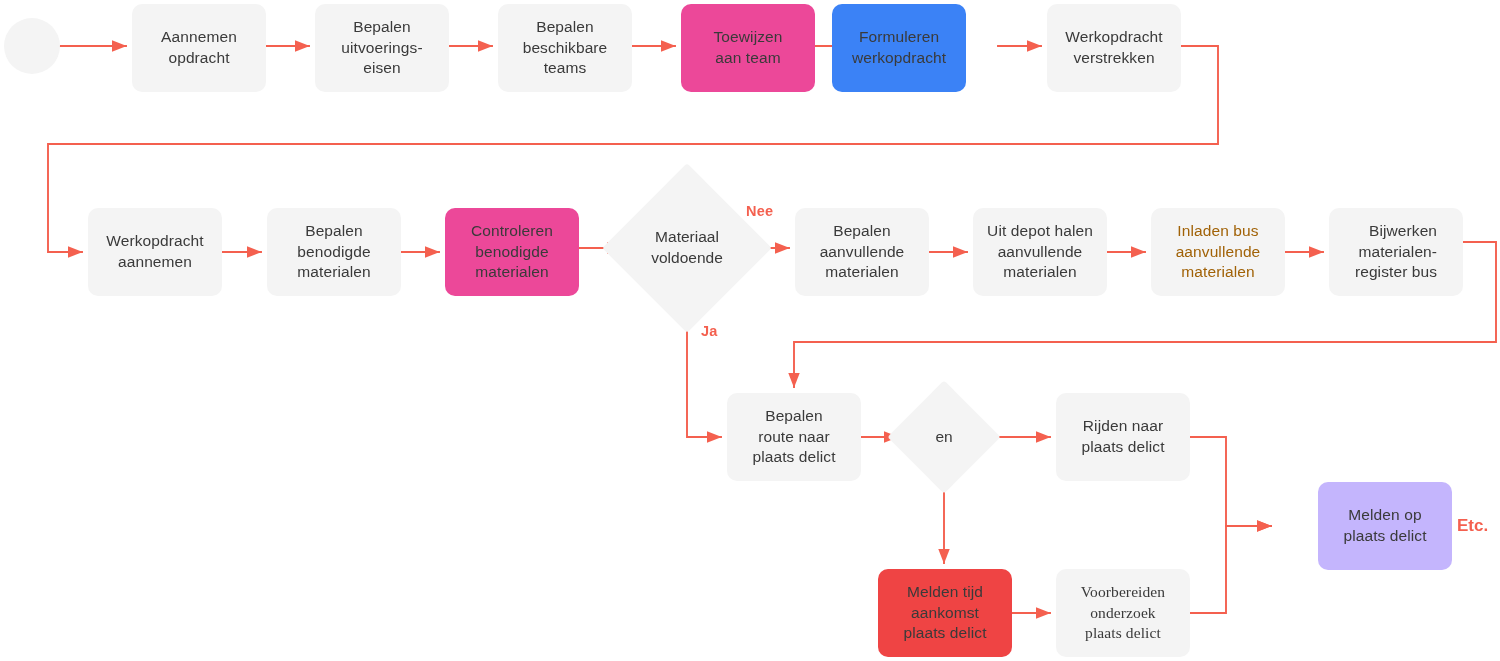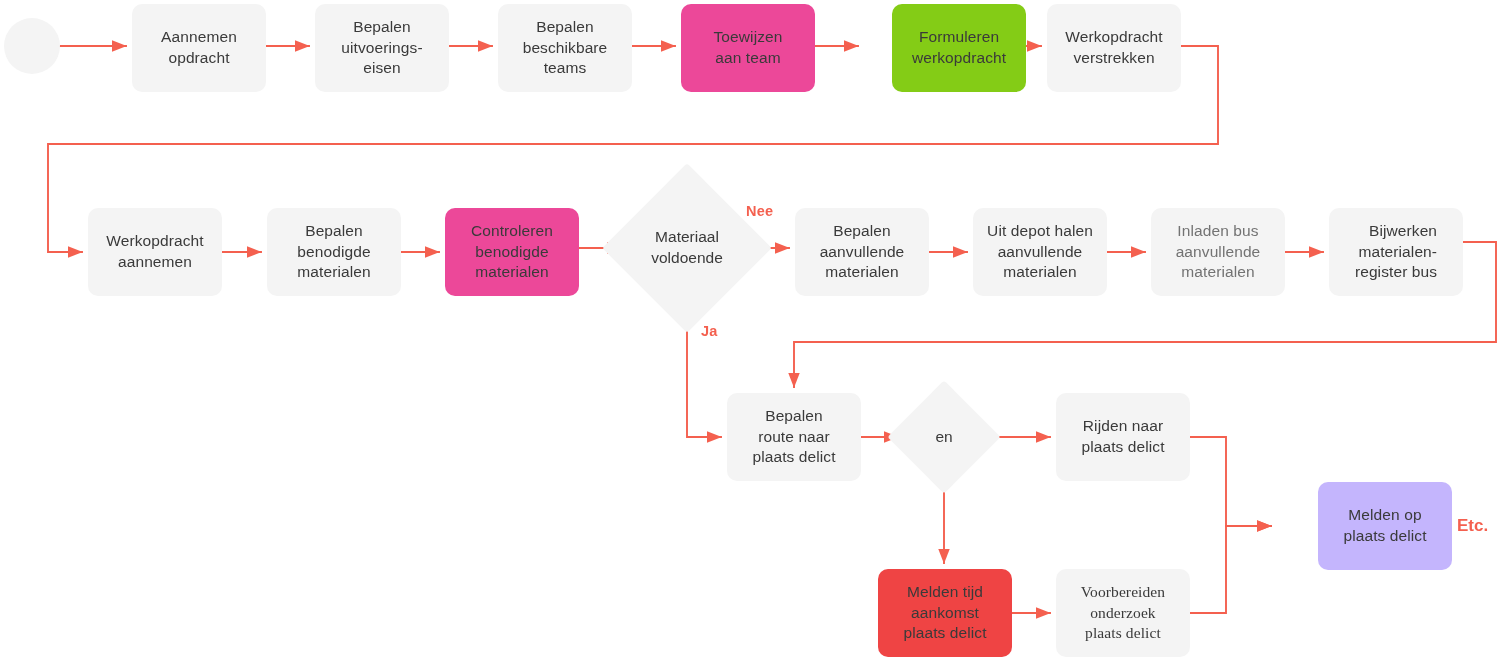--- a/index.html
+++ b/index.html
@@ -148,21 +148,21 @@
       </div>
       <div class="node" style="left: 498px; top: 4px; width: 134px; height: 88px; background: rgb(244, 244, 244);">
         <span class="node-label" style="color: rgb(58, 58, 58);">Bepalen
 beschikbare
 teams</span>
       </div>
       <div class="node" style="left: 681px; top: 4px; width: 134px; height: 88px; background: #ec4899;">
         <span class="node-label" style="color: rgb(58, 58, 58);">Toewijzen
 aan team</span>
       </div>
-      <div class="node" style="left: 892px; top: 4px; width: 134px; height: 88px; background: #84cc16;">
+      <div class="node" style="left: 832px; top: 4px; width: 134px; height: 88px; background: #3b82f6;">
         <span class="node-label" style="color: rgb(58, 58, 58);">Formuleren
 werkopdracht</span>
       </div>
       <div class="node" style="left: 1047px; top: 4px; width: 134px; height: 88px; background: rgb(244, 244, 244);">
         <span class="node-label" style="color: rgb(58, 58, 58);">Werkopdracht
 verstrekken</span>
       </div>
       <div class="node" style="left: 88px; top: 208px; width: 134px; height: 88px; background: rgb(244, 244, 244);">
         <span class="node-label" style="color: rgb(58, 58, 58);">Werkopdracht
 aannemen</span>
@@ -186,21 +186,21 @@
         <span class="node-label" style="color: rgb(58, 58, 58);">Bepalen
 aanvullende
 materialen</span>
       </div>
       <div class="node" style="left: 973px; top: 208px; width: 134px; height: 88px; background: rgb(244, 244, 244);">
         <span class="node-label" style="color: rgb(58, 58, 58);">Uit depot halen
 aanvullende
 materialen</span>
       </div>
       <div class="node" style="left: 1151px; top: 208px; width: 134px; height: 88px; background: rgb(244, 244, 244);">
-        <span class="node-label" style="color: #737373;">Inladen bus
+        <span class="node-label" style="color: #a16207;">Inladen bus
 aanvullende
 materialen</span>
       </div>
       <div class="node" style="left: 1329px; top: 208px; width: 134px; height: 88px; background: rgb(244, 244, 244);">
         <span class="node-label" style="color: rgb(58, 58, 58); text-align: right;">Bijwerken
 materialen-
 register bus</span>
       </div>
       <div class="node" style="left: 727px; top: 393px; width: 134px; height: 88px; background: rgb(244, 244, 244);">
         <span class="node-label" style="color: rgb(58, 58, 58);">Bepalen

